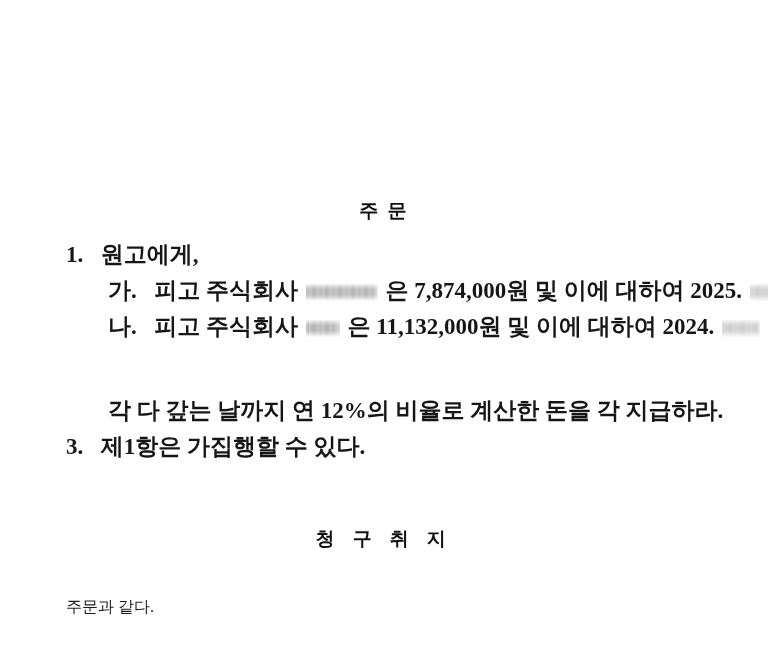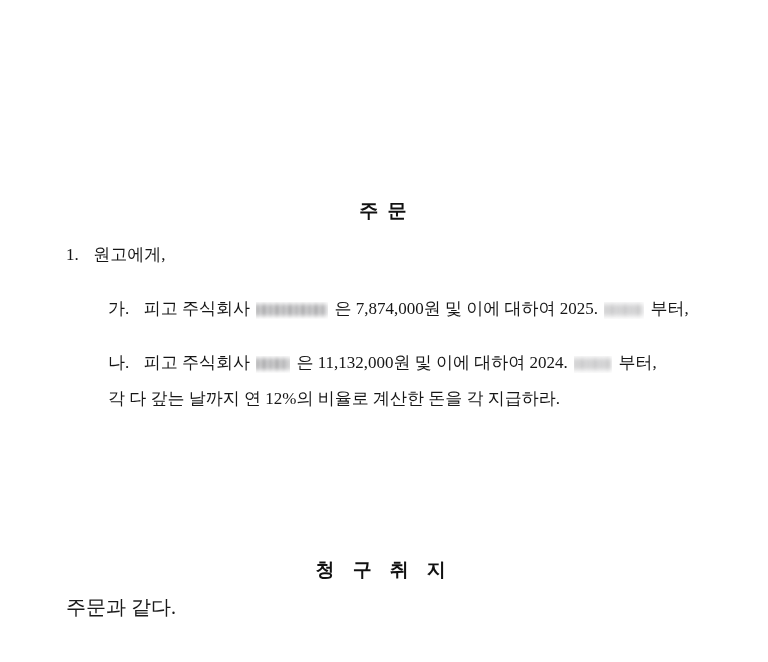--- a/index.html
+++ b/index.html
@@ -30,44 +30,45 @@
   #heading-judgment {
     position: absolute;
     left: 0;
     right: 0;
     top: 198px;
   }
   #heading-claim {
     position: absolute;
     left: 0;
     right: 0;
-    top: 557px;
+    top: 526px;
     letter-spacing: 0.35em;
   }
   .body-block {
     position: absolute;
     left: 66px;
     right: 56px;
     top: 237px;
   }
   .line {
-    font-size: 17px;
+    font-size: 23px;
     line-height: 36px;
     white-space: nowrap;
     color: #161616;
+    font-weight: bold;
   }
   .lvl1 {
     padding-left: 0px;
   }
   .lvl2 {
     padding-left: 42px;
-    margin-top: 18px;
   }
   .lvl2-cont {
     padding-left: 42px;
+    margin-top: 48px;
   }
   .num {
     display: inline-block;
   }
   .gap-sm { display: inline-block; width: 6px; }
   .redact {
     display: inline-block;
     vertical-align: middle;
     position: relative;
     height: 17px;
@@ -93,21 +94,21 @@
     opacity: 0.85;
   }
   .redact.light::before {
     opacity: 0.6;
     filter: blur(2.6px);
   }
   .tail {
     position: absolute;
     left: 66px;
     top: 592px;
-    font-size: 20px;
+    font-size: 16px;
     line-height: 30px;
   }
 </style>
 </head>
 <body>
 
 <div class="page">
 
   <div class="heading" id="heading-judgment">
     <span>주        문</span>
@@ -140,20 +141,25 @@
       <span class="redact light" style="width:38px"></span>
       <span>부터,</span>
     </div>
 
 
     <div class="line lvl2-cont">
       <span>각 다 갚는 날까지 연 12%의 비율로 계산한 돈을 각 지급하라.</span>
     </div>
 
 
+    <div class="line lvl1">
+      <span class="num">3.</span>
+      <span class="gap-sm"></span>
+      <span>제1항은 가집행할 수 있다.</span>
+    </div>
 
   </div>
 
   <div class="heading" id="heading-claim">
     <span>청 구 취 지</span>
   </div>
 
   <div class="tail">
     <span>주문과 같다.</span>
   </div>

